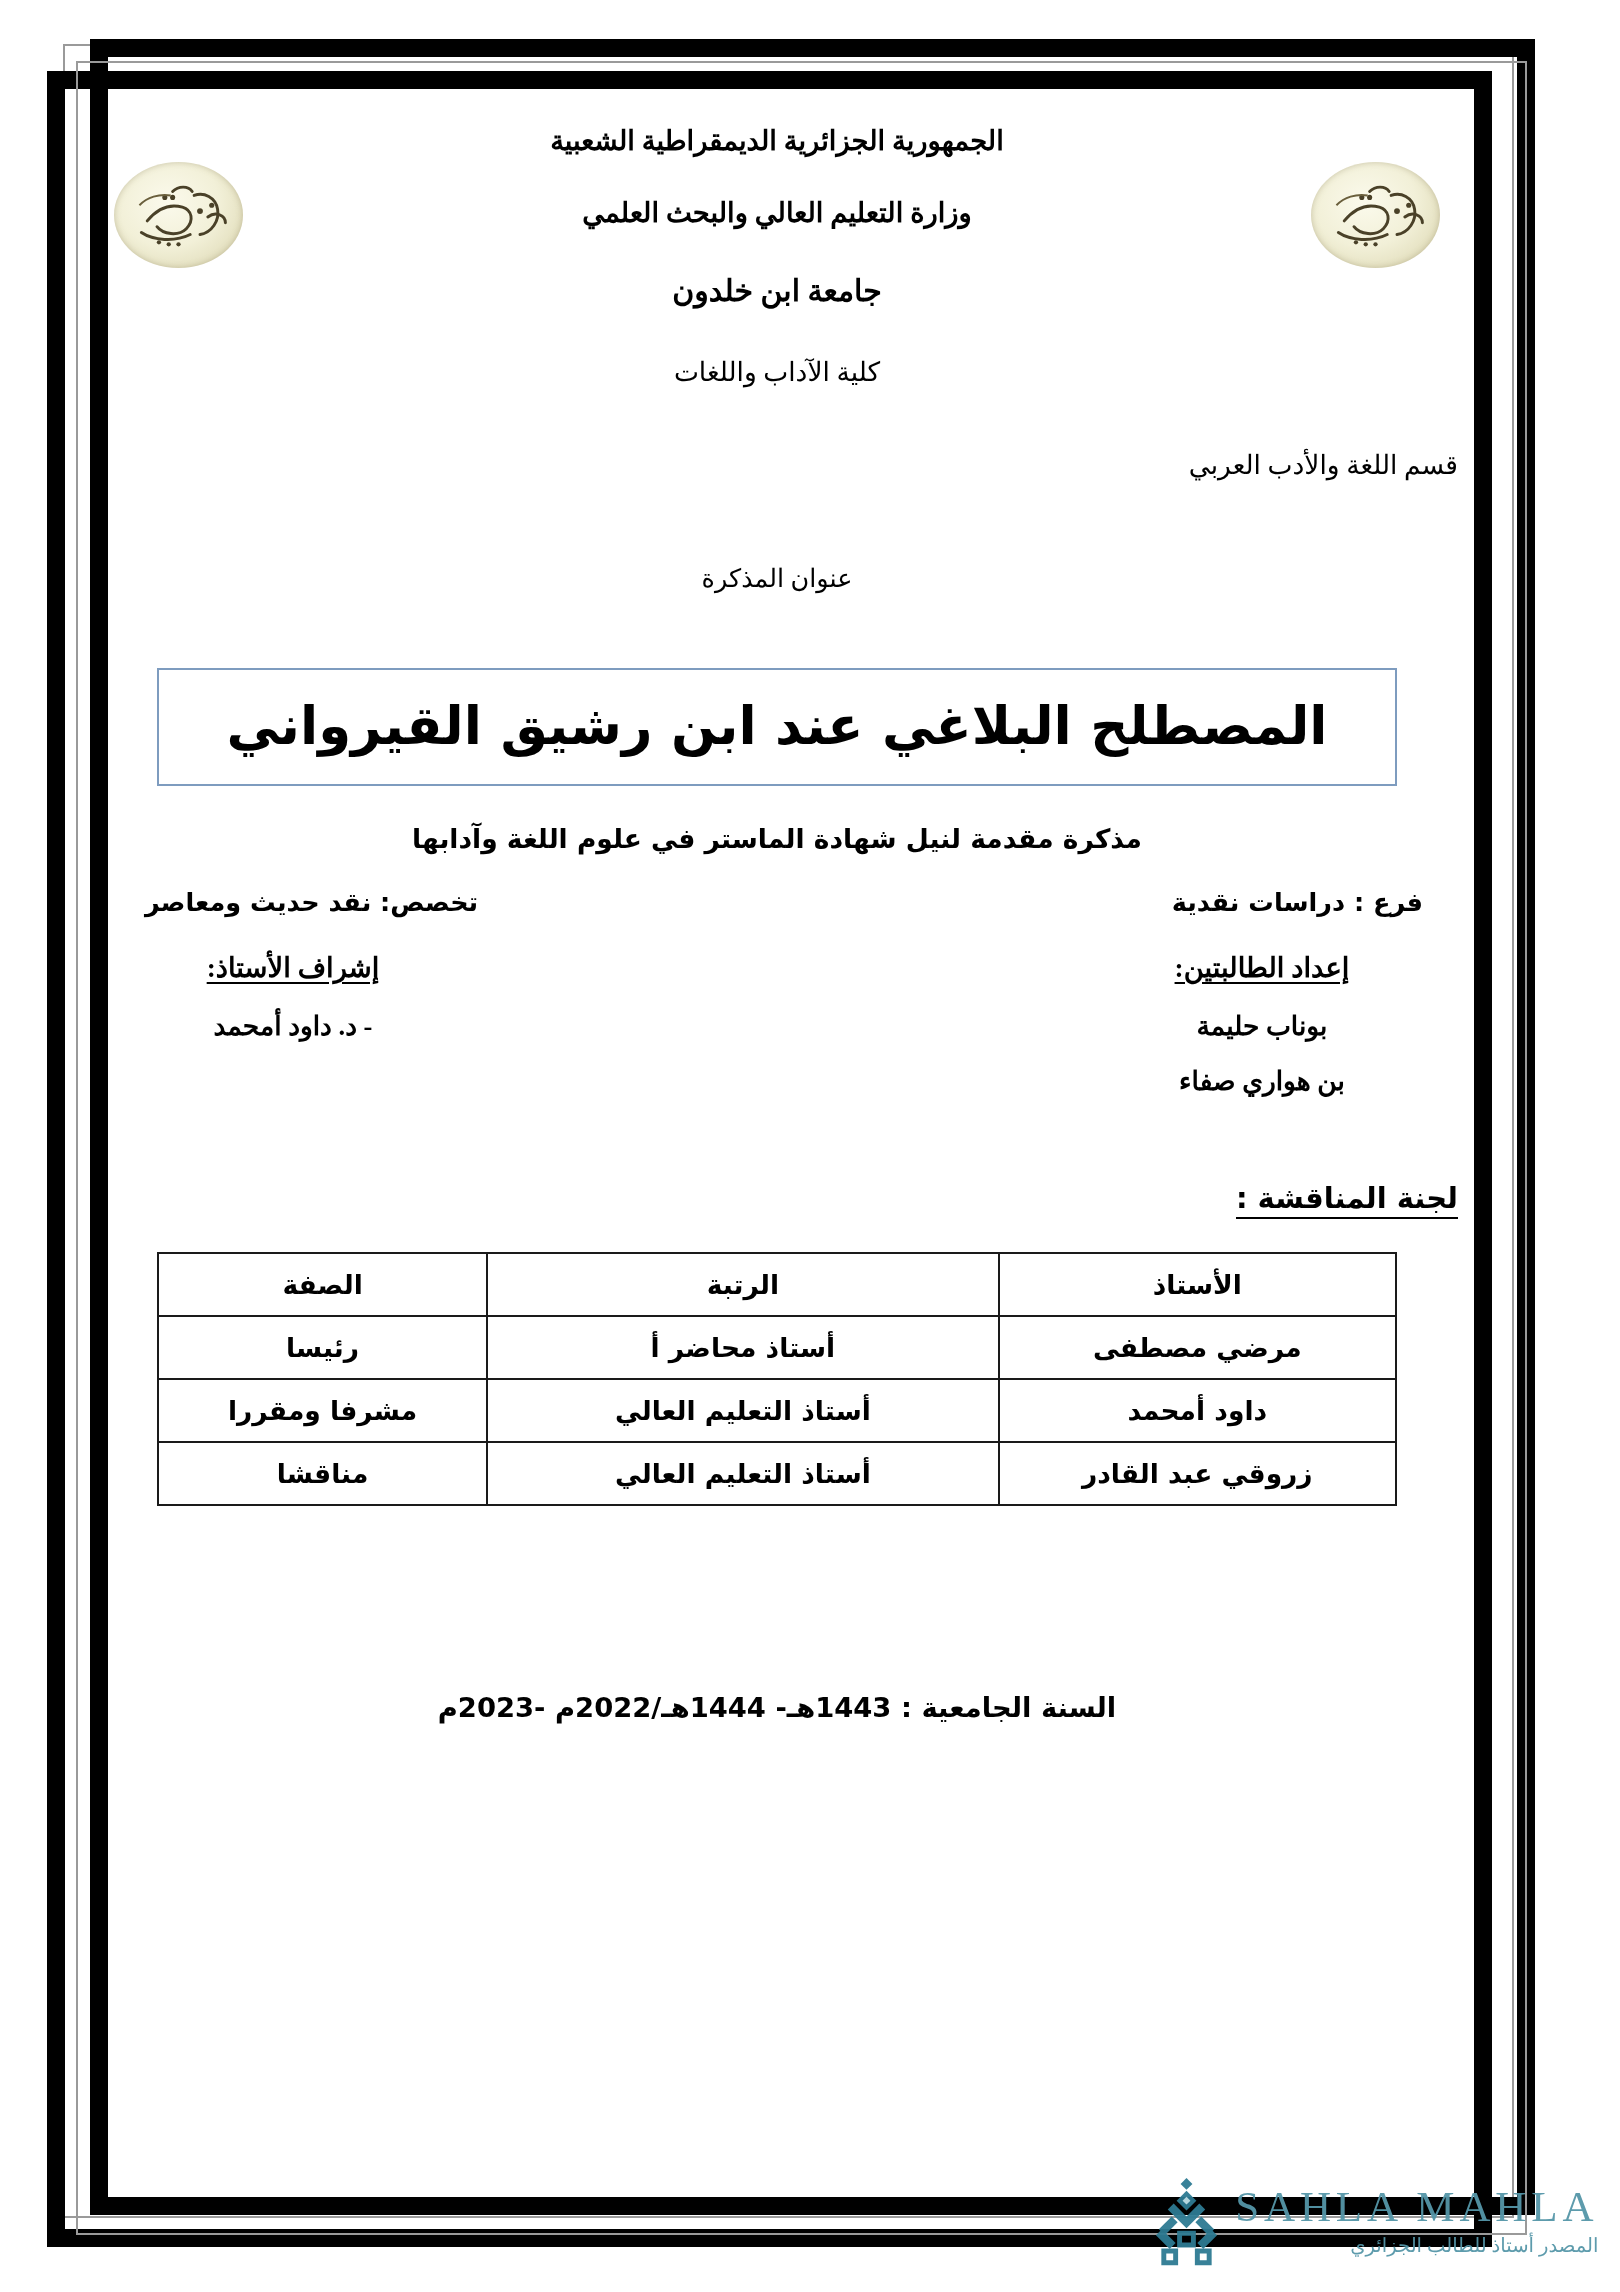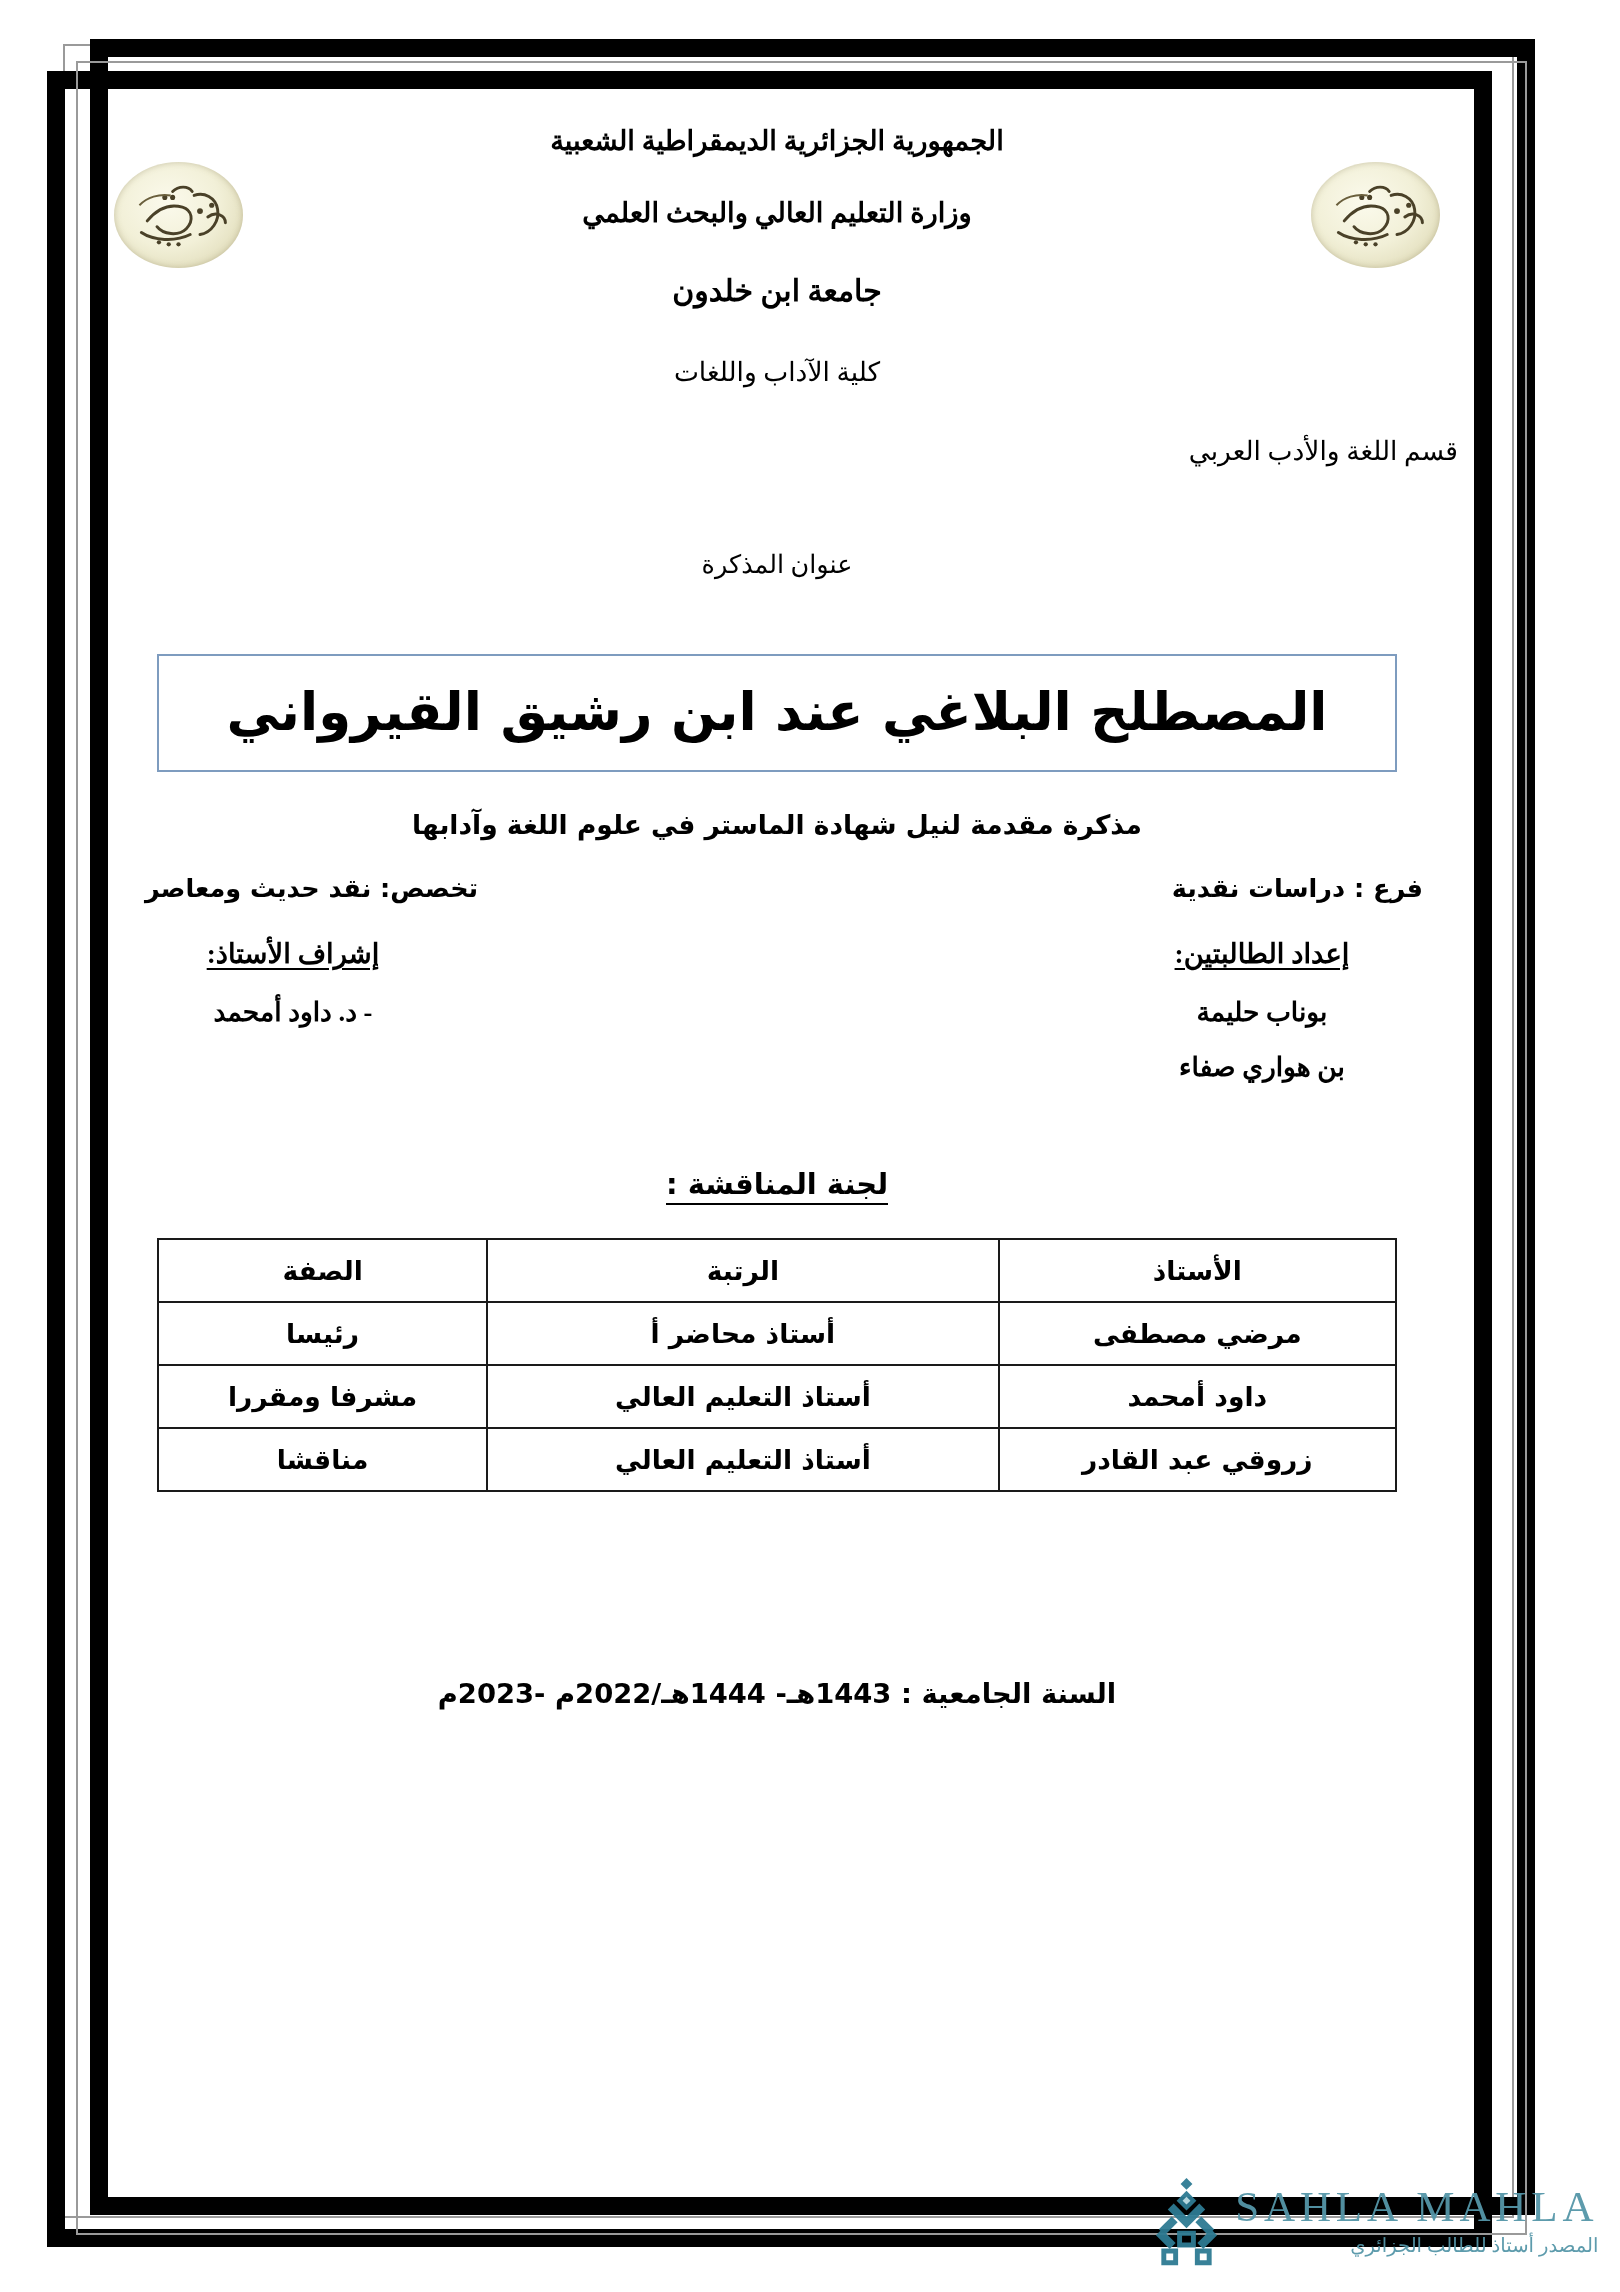--- a/index.html
+++ b/index.html
@@ -65,21 +65,21 @@
   .header-line {
     font-family: "Liberation Serif", "DejaVu Serif", serif;
     font-weight: bold;
     font-size: 27.4px;
     line-height: 1.05;
     margin: 0;
   }
   .hl-1 { font-size: 27.4px; margin-bottom: 43px; }
   .hl-2 { font-size: 27.4px; margin-bottom: 47px; }
   .hl-3 { font-size: 30px; letter-spacing: 1px; margin-bottom: 53px; }
-  .hl-4 { font-size: 26.5px; font-weight: normal; margin-bottom: 51px; }
+  .hl-4 { font-size: 26.5px; font-weight: normal; margin-bottom: 65px; }
   .hl-5 { font-size: 26.5px; font-weight: normal; margin-bottom: 86px; text-align: right; }
   .hl-6 { font-size: 25.5px; font-weight: normal; }
 
   .seal {
     position: absolute;
     width: 129px;
     height: 106px;
     border-radius: 50% / 50%;
     background: radial-gradient(ellipse at 42% 38%, #fbfaec 0%, #f2f0d8 48%, #e3dfbe 78%, #cfcaa4 100%);
     overflow: hidden;
@@ -156,21 +156,20 @@
     font-family: "Liberation Serif", "DejaVu Serif", serif;
     font-weight: bold;
     font-size: 26.5px;
     margin: 0 0 23.5px 0;
     white-space: nowrap;
   }
   .person-name:last-child { margin-bottom: 0; }
 
   
   .committee-heading {
-    text-align: center;
     font-family: "DejaVu Sans", "Liberation Sans", sans-serif;
     font-weight: bold;
     font-size: 29px;
     margin-top: 84px;
     margin-bottom: 0;
   }
   .committee-heading span {
     display: inline-block;
     border-bottom: 2.9px solid #000;
     padding-bottom: 2px;

